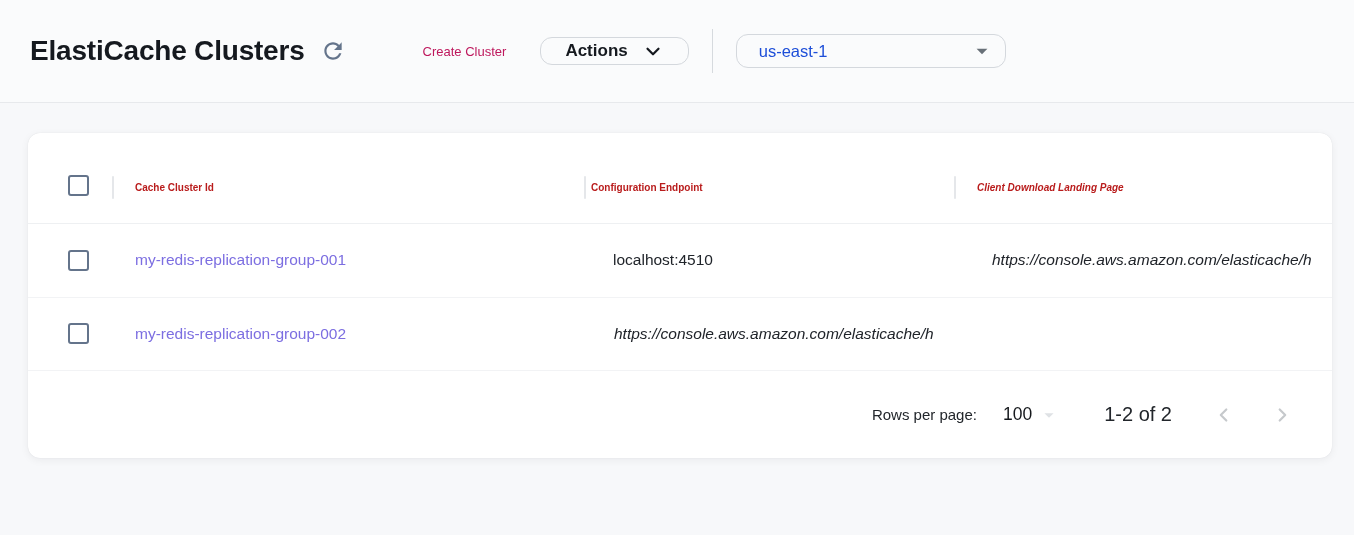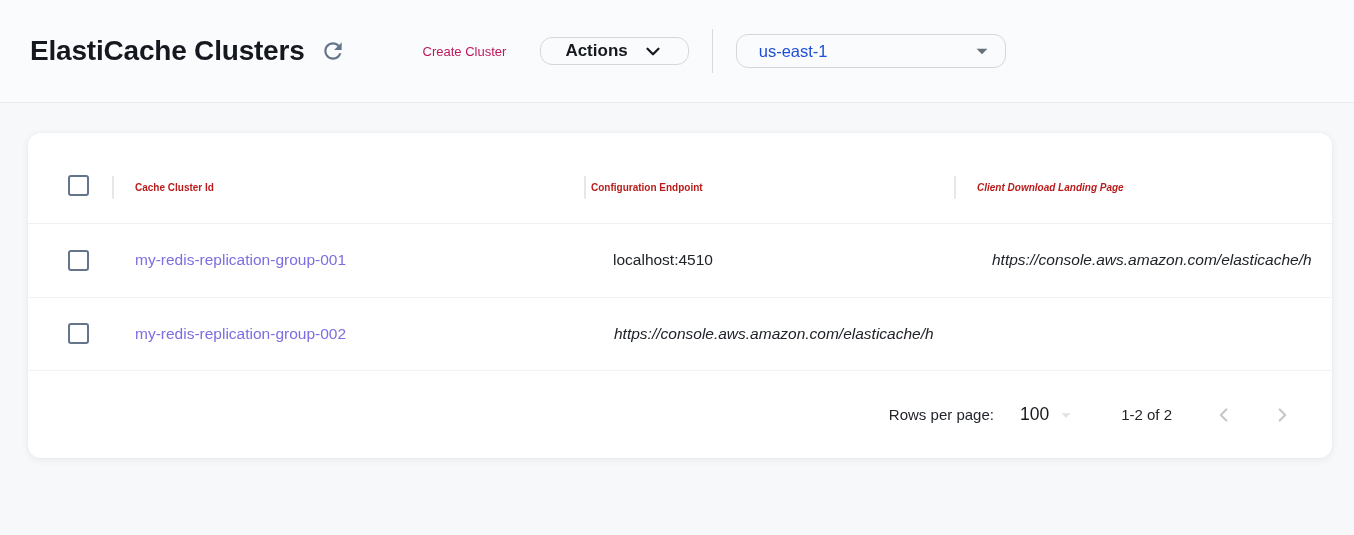--- a/index.html
+++ b/index.html
@@ -198,21 +198,21 @@
     display: flex;
     align-items: flex-start;
     gap: 6px;
     margin-right: 44px;
     cursor: pointer;
     background: transparent;
     border: none;
     font-family: inherit;
   }
   .pg-select .pg-value { font-size: 17.5px; color: #16191d; }
-  .pg-range { font-size: 15px; color: #22262b; margin-right: 38px; }
+  .pg-range { font-size: 20px; color: #22262b; margin-right: 38px; }
   .pg-nav {
     width: 28px; height: 28px;
     border: none; background: transparent;
     display: flex; align-items: center; justify-content: center;
     cursor: default;
   }
   .pg-prev { margin-right: 30px; }
 </style>
 </head>
 <body>

